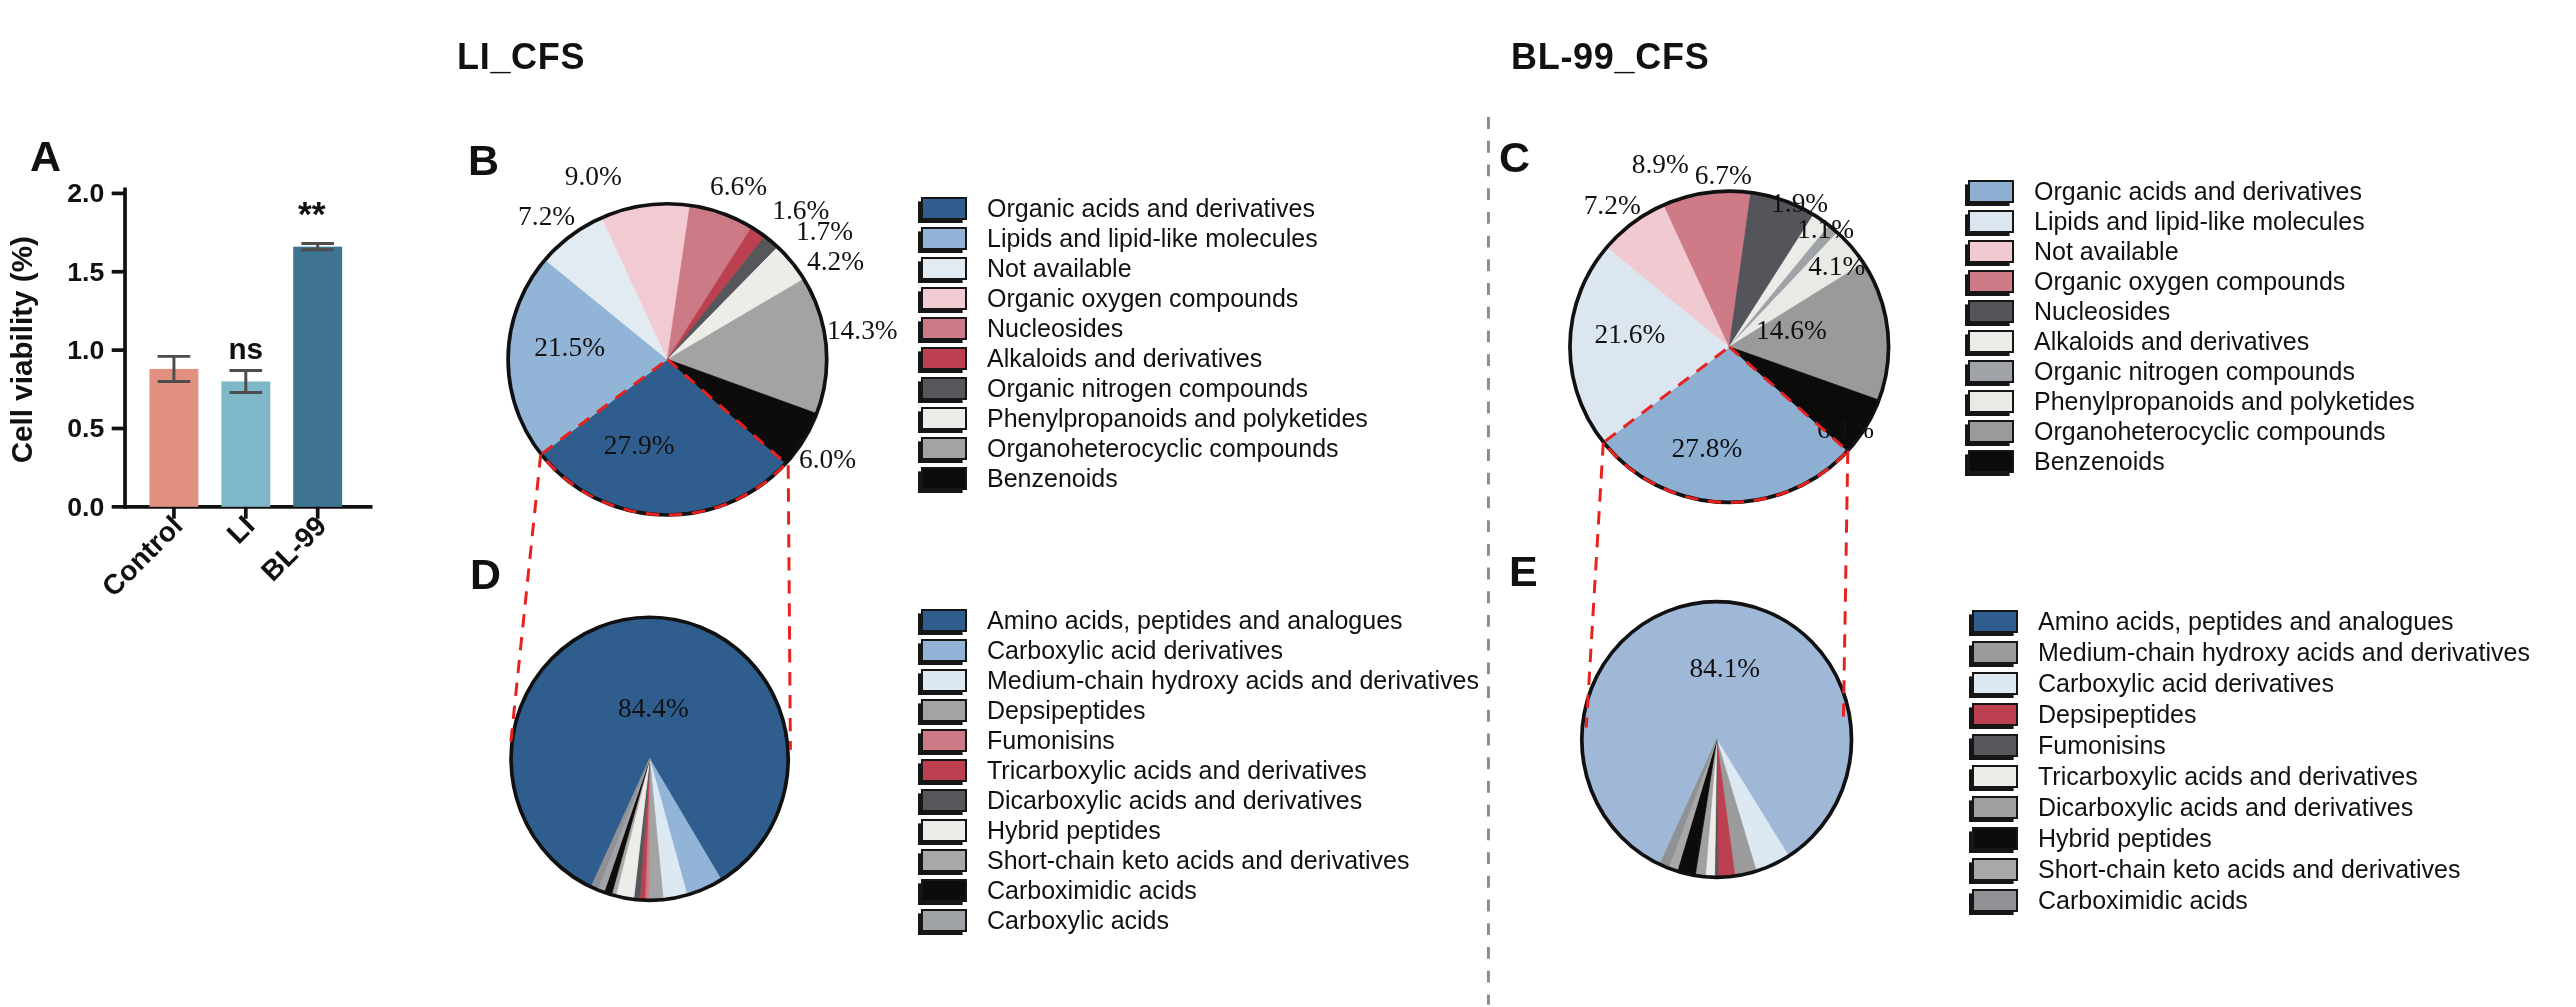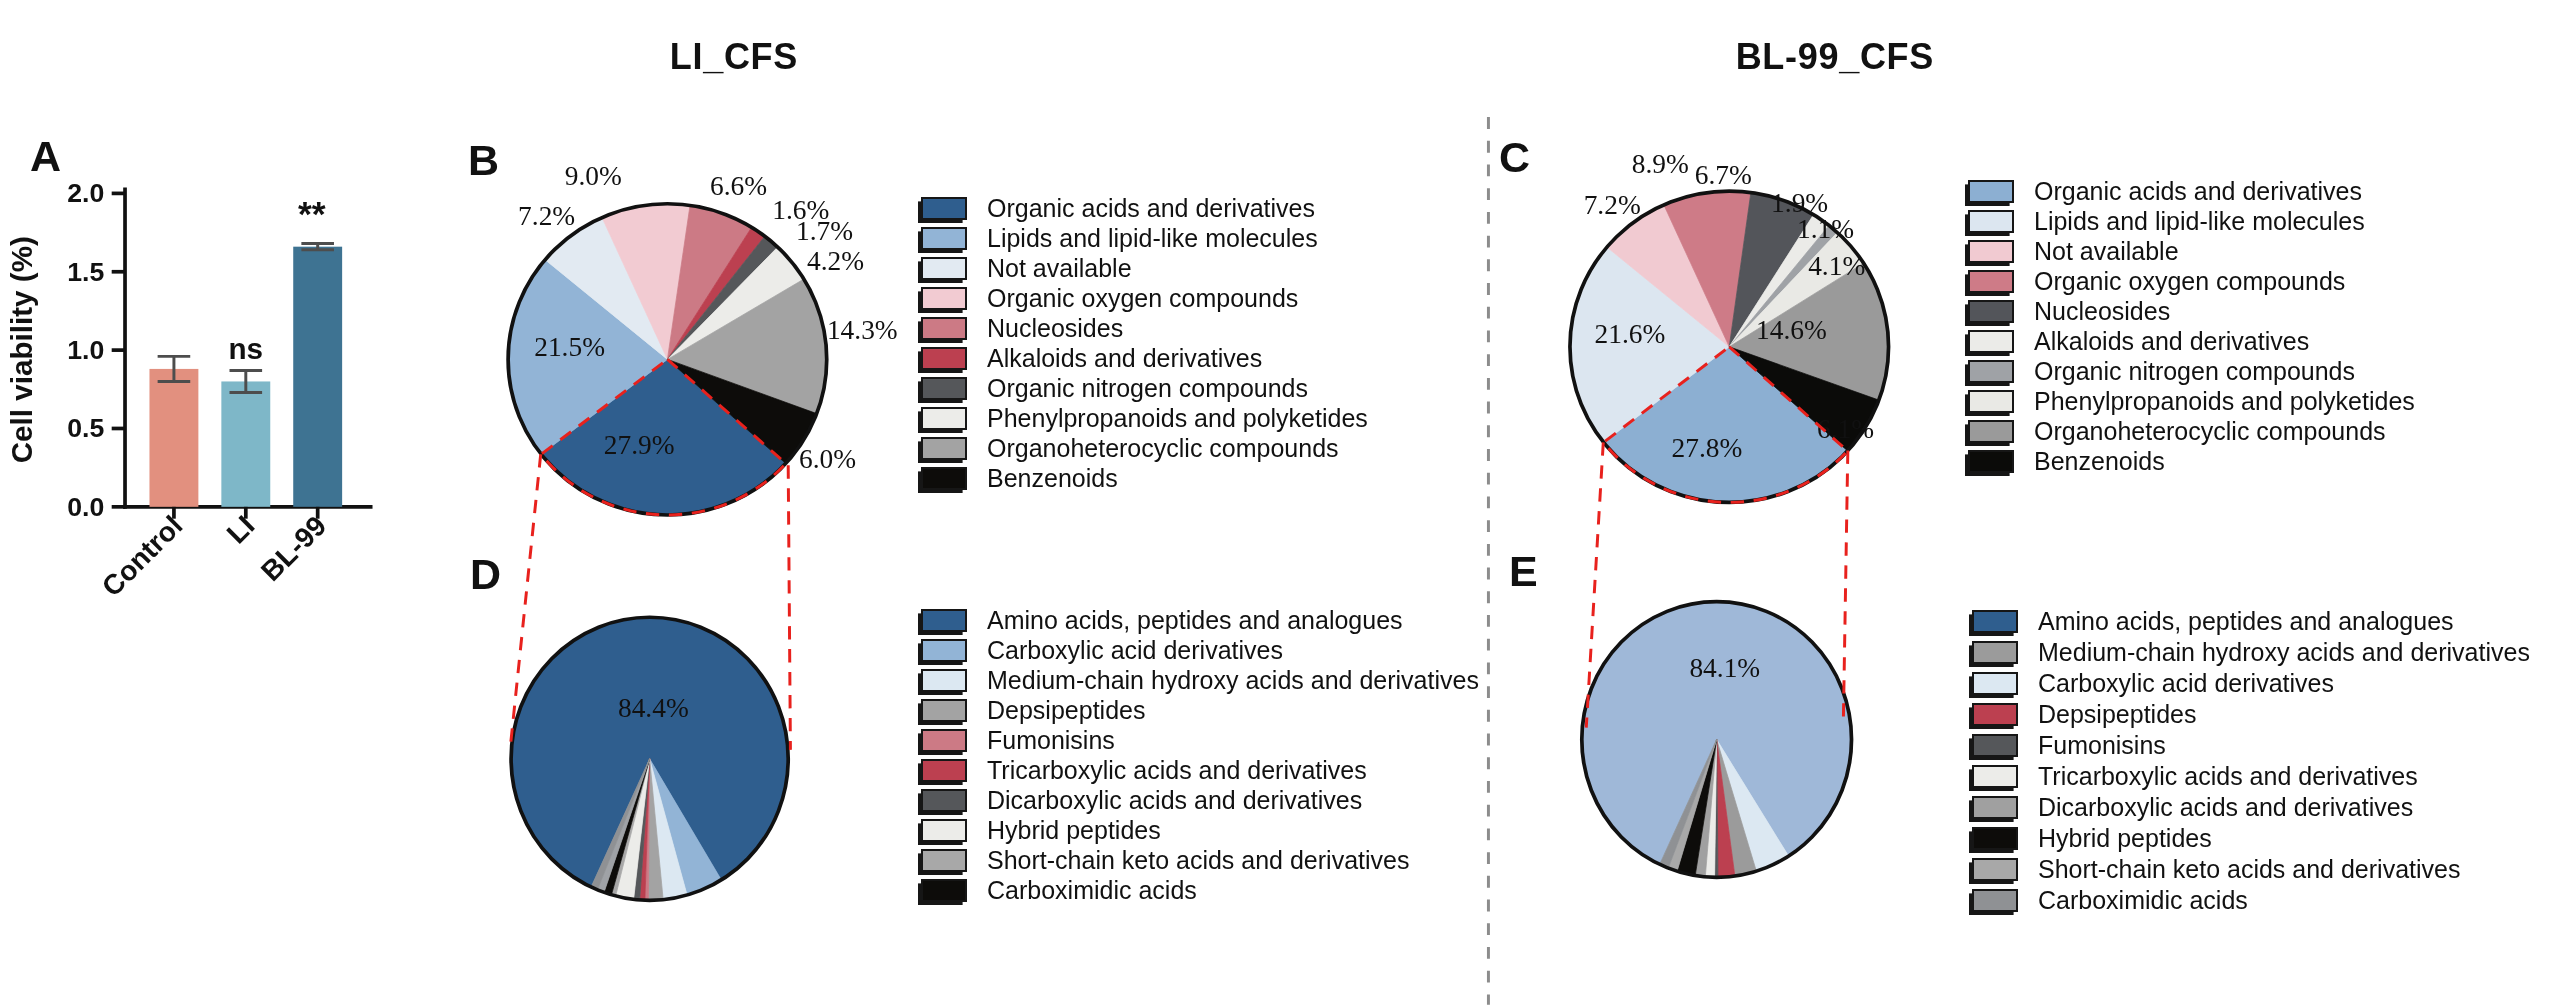--- a/index.html
+++ b/index.html
@@ -1,17 +1,17 @@
 <!DOCTYPE html>
 <html style="font-size:12px"><head>
 <meta charset="utf-8">
 <style>
   html,body{margin:0;padding:0;background:#ffffff;}
   body{width:2576px;height:1007px;position:relative;font-family:"Liberation Sans",sans-serif;color:#111;}
-  .fig-title{position:absolute;width:341px;text-align:right;font-weight:bold;font-size:36px;letter-spacing:0.7px;}
+  .fig-title{position:absolute;width:341px;text-align:left;font-weight:bold;font-size:36px;letter-spacing:0.7px;}
   .panel-letter{position:absolute;font-weight:bold;font-size:43px;}
   .legend{position:absolute;}
   .legend-row{display:flex;align-items:center;}
   .legend-swatch{width:42px;height:19px;border:2.2px solid #161616;box-shadow:-3.7px 3.7px 0 -0.7px #161616;flex:0 0 auto;}
   .legend-label{margin-left:20px;font-size:25px;white-space:nowrap;line-height:1;}
   #figure-svg{position:absolute;left:0;top:0;}
   .sv-sans{font-family:"Liberation Sans",sans-serif;}
   .sv-serif{font-family:"Liberation Serif",serif;}
 </style>
 </head>
@@ -136,21 +136,21 @@
     </g>
     <g>
       <path d="M 2333 468 L 2492.7761374776396 608.5174273353603 A 215 210 0 0 1 2163.3930336824 597.0577270449735 Z" fill="none" stroke="#E8211D" stroke-width="4" stroke-dasharray="18 13"></path>
       <line x1="2163" y1="597" x2="2140" y2="982" stroke="#E8211D" stroke-width="4" stroke-dasharray="18 13"></line>
       <line x1="2493" y1="608" x2="2487" y2="972" stroke="#E8211D" stroke-width="4" stroke-dasharray="18 13"></line>
     </g>
     <line x1="2008" y1="158" x2="2008" y2="1356" stroke="#8C8C8C" stroke-width="4" stroke-dasharray="16 16"></line>
   </svg>
 
 <div class="fig-title" style="left:457px;top:36px;">LI_CFS</div>
-<div class="fig-title" style="left:1593px;top:36px;">BL-99_CFS</div>
+<div class="fig-title" style="left:1511px;top:36px;">BL-99_CFS</div>
 
 <div class="panel-letter" style="left:30px;top:132px;">A</div>
 <div class="panel-letter" style="left:468px;top:136px;">B</div>
 <div class="panel-letter" style="left:1499px;top:133px;">C</div>
 <div class="panel-letter" style="left:470px;top:550px;">D</div>
 <div class="panel-letter" style="left:1509px;top:547px;">E</div>
 
 <div id="legend-b" class="legend" style="left:921px;top:193px;">
     <div class="legend-row" style="height: 30px;">
       <span class="legend-swatch" style="background: rgb(47, 94, 142);"></span>
@@ -269,20 +269,24 @@
       <span class="legend-label">Hybrid peptides</span>
     </div>
     <div class="legend-row" style="height: 30px;">
       <span class="legend-swatch" style="background: rgb(168, 168, 168);"></span>
       <span class="legend-label">Short-chain keto acids and derivatives</span>
     </div>
     <div class="legend-row" style="height: 30px;">
       <span class="legend-swatch" style="background: rgb(13, 12, 10);"></span>
       <span class="legend-label">Carboximidic acids</span>
     </div>
+    <div class="legend-row" style="height: 30px;">
+      <span class="legend-swatch" style="background: rgb(159, 162, 166);"></span>
+      <span class="legend-label">Carboxylic acids</span>
+    </div>
   </div>
 <div id="legend-e" class="legend" style="left:1972px;top:606px;">
     <div class="legend-row" style="height: 31px;">
       <span class="legend-swatch" style="background: rgb(47, 94, 142);"></span>
       <span class="legend-label">Amino acids, peptides and analogues</span>
     </div>
     <div class="legend-row" style="height: 31px;">
       <span class="legend-swatch" style="background: rgb(155, 155, 155);"></span>
       <span class="legend-label">Medium-chain hydroxy acids and derivatives</span>
     </div>

